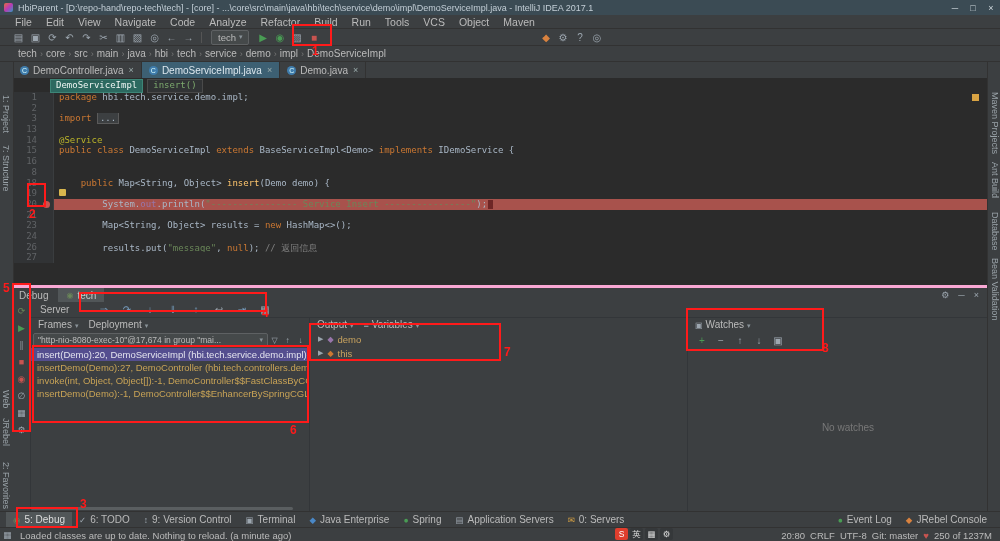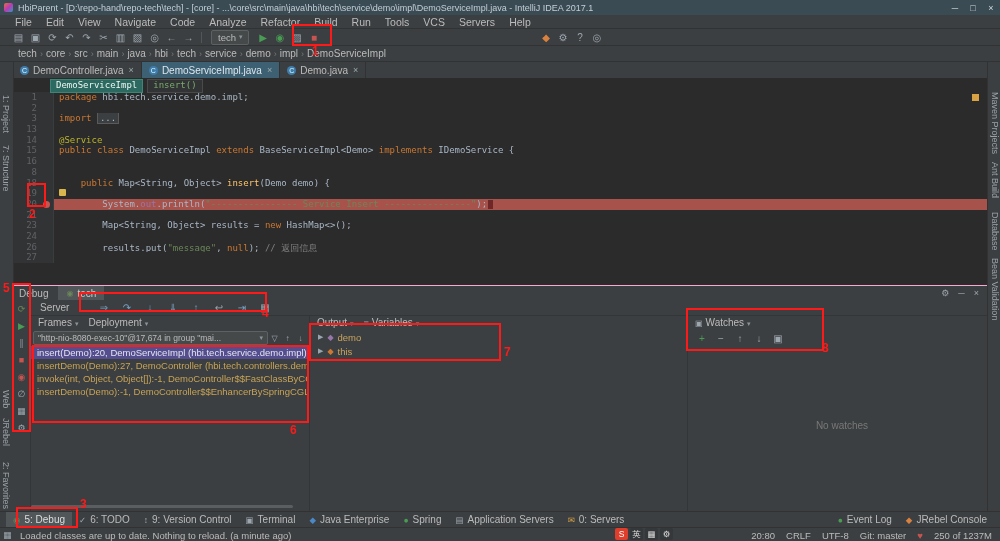--- a/index.html
+++ b/index.html
@@ -56,21 +56,21 @@
   .bulb{display:inline-block;width:7px;height:7px;background:#d8b64d;margin-right:3px;border-radius:1px}
   .caret-block{display:inline-block;width:5px;height:9px;background:#6e2626;vertical-align:middle;margin-left:1px}
   .insp-marker{position:absolute;right:8px;top:16px;width:7px;height:7px;background:#d9a343}
 
   
   .lstrip{left:0;top:62px;width:13px;height:449px;background:#3c3f41;border-right:1px solid #323232}
   .rstrip{left:987px;top:62px;width:13px;height:449px;background:#3c3f41;border-left:1px solid #323232}
   .vlabel{position:absolute;left:1px;writing-mode:vertical-rl;font-size:9px;color:#9aa3a9;white-space:nowrap}
 
   
-  .debugwin{left:13px;top:285px;width:974px;height:226px;background:#3c3f41;border-top:1px solid #f9a8d4}
+  .debugwin{left:13px;top:285px;width:974px;height:226px;background:#3c3f41;border-top:3px solid #f9a8d4}
   .dbg-header{position:absolute;left:0;top:0;width:974px;height:14px;display:flex;align-items:center;font-size:10px}
   .dbg-title{margin-left:6px;color:#bbb}
   .dbg-session{display:inline-flex;align-items:center;height:14px;padding:0 8px;margin-left:10px;background:#515658;color:#ccc;gap:4px}
   .cfg-ico{color:#6a8759;font-size:8px}
   .dbg-hdr-icons{margin-left:auto;margin-right:8px;display:flex;gap:9px;font-size:9px;color:#9da7b0}
   .dbg-toolbar{position:absolute;left:18px;top:14px;width:956px;height:15px;border-bottom:1px solid #333639;display:flex;align-items:center}
   .server-tab{font-size:10px;color:#bbb;padding:0 9px}
   #stepbar{display:flex;margin-left:14px}
   .step-ico{width:23px;text-align:center;font-size:10px}
   .dbg-side{position:absolute;left:0;top:14px;width:18px;height:212px;border-right:1px solid #333639;display:flex;flex-direction:column;align-items:center;padding-top:5px;gap:8px;box-sizing:border-box}
@@ -86,35 +86,35 @@
   .thread-text{flex:1;overflow:hidden;text-overflow:ellipsis;white-space:nowrap}
   .t-ico{width:13px;text-align:center;font-size:8px;color:#9da7b0;flex:none}
   #frames{margin-top:1px}
   .frame{height:13px;line-height:13px;font-size:9.5px;color:#c8a356;padding-left:6px;white-space:nowrap;overflow:hidden}
   .frame.sel{background:#544e8f;color:#e3e3ee}
   .var-row{display:flex;align-items:center;height:14px;font-size:9.5px;padding-left:8px;gap:4px;color:#c9a35f}
   .tree-arrow{font-size:7px;color:#99a5ad}
   .var-icon{font-size:8px}
   #watchbar{display:flex;gap:7px;padding:3px 0 0 8px}
   .watch-ico{width:12px;text-align:center;font-size:10px}
-  .no-watches{position:absolute;left:4px;top:105px;width:100%;text-align:center;color:#787878;font-size:10px}
+  .no-watches{position:absolute;left:10px;top:105px;width:100%;text-align:center;color:#787878;font-size:10px}
   .hscroll{position:absolute;left:18px;top:219px;width:262px;height:3px;background:#5a5e60;border-radius:2px}
 
   
   .bottombar{left:0;top:511px;width:1000px;height:16px;background:#3c3f41;border-top:1px solid #323232;display:flex;align-items:center;padding:0 6px;box-sizing:border-box;font-size:10px}
   .bb-item{display:inline-flex;align-items:center;height:16px;padding:0 7px;gap:4px;color:#bbb;flex:none}
   .bb-item.active{background:#515658;color:#ddd}
   .bb-ico{font-size:8.5px}
   .bb-spacer{flex:1}
 
   
   .statusbar{left:0;top:527px;width:1000px;height:14px;background:#3c3f41;border-top:1px solid #323232;display:flex;align-items:center;font-size:9.5px;color:#bbb}
   .sb-corner{width:15px;text-align:center;color:#9da7b0;font-size:9px;flex:none}
   .sb-msg{margin-left:5px;white-space:nowrap}
-  .sb-right{margin-left:auto;display:flex;gap:11px;margin-right:8px;align-items:flex-start;white-space:nowrap}
+  .sb-right{margin-left:auto;display:flex;gap:5px;margin-right:8px;align-items:flex-start;white-space:nowrap}
   .heart{color:#c75450}
   .ime{position:absolute;left:615px;top:528px;display:flex;gap:2px;z-index:5}
   .ime-chip{width:13px;height:12px;line-height:12px;text-align:center;font-size:8.5px;border-radius:2px}
 
   
   .anno{position:absolute;border:2px solid #ff1a1a;z-index:9;pointer-events:none;box-sizing:border-box}
   .anno-num{position:absolute;color:#ff1a1a;font:bold 12px "Liberation Sans",sans-serif;z-index:9;pointer-events:none}
 </style>
 </head>
 <body>
@@ -136,22 +136,22 @@
       <span class="menu-item">Edit</span>
       <span class="menu-item">View</span>
       <span class="menu-item">Navigate</span>
       <span class="menu-item">Code</span>
       <span class="menu-item">Analyze</span>
       <span class="menu-item">Refactor</span>
       <span class="menu-item">Build</span>
       <span class="menu-item">Run</span>
       <span class="menu-item">Tools</span>
       <span class="menu-item">VCS</span>
-      <span class="menu-item">Servers</span>
-      <span class="menu-item">Help</span>
+      <span class="menu-item">Object</span>
+      <span class="menu-item">Maven</span>
     </div>
 
   <div class="abs toolbar" id="toolbar">
       <span class="tb-ico" style="color: rgb(157, 167, 176);">▤</span>
       <span class="tb-ico" style="color: rgb(157, 167, 176);">▣</span>
       <span class="tb-ico" style="color: rgb(157, 167, 176);">⟳</span>
       <span class="tb-ico" style="color: rgb(157, 167, 176);">↶</span>
       <span class="tb-ico" style="color: rgb(157, 167, 176);">↷</span>
       <span class="tb-ico" style="color: rgb(157, 167, 176);">✂</span>
       <span class="tb-ico" style="color: rgb(157, 167, 176);">▥</span>

